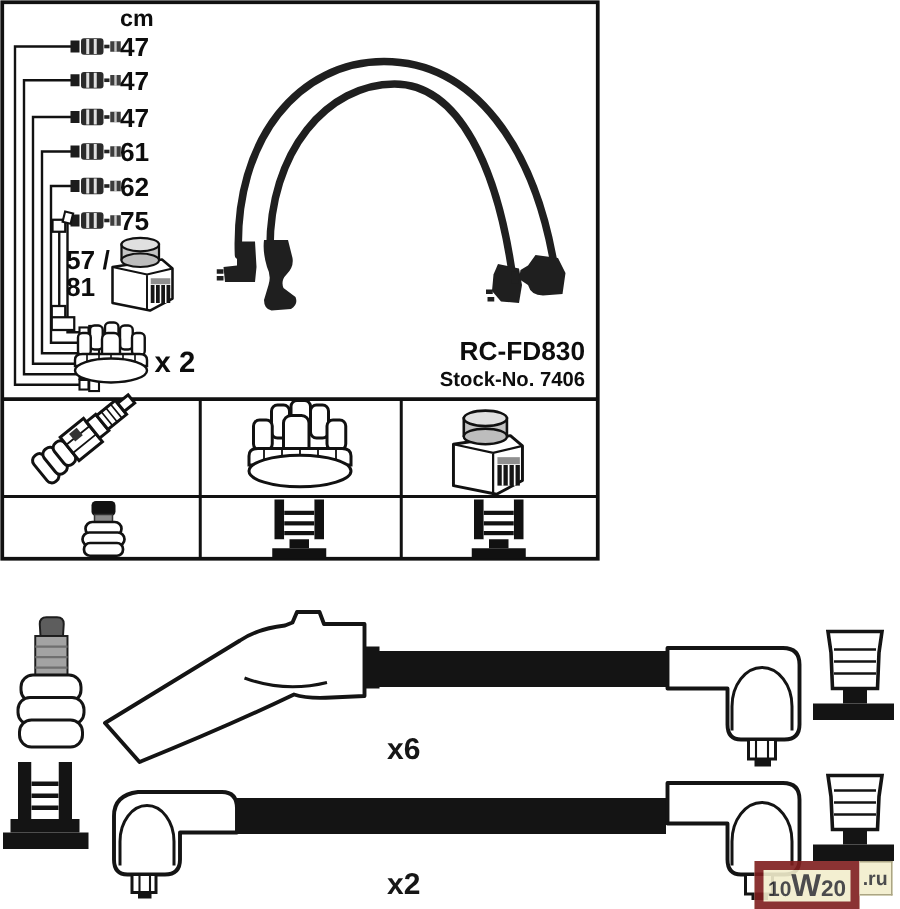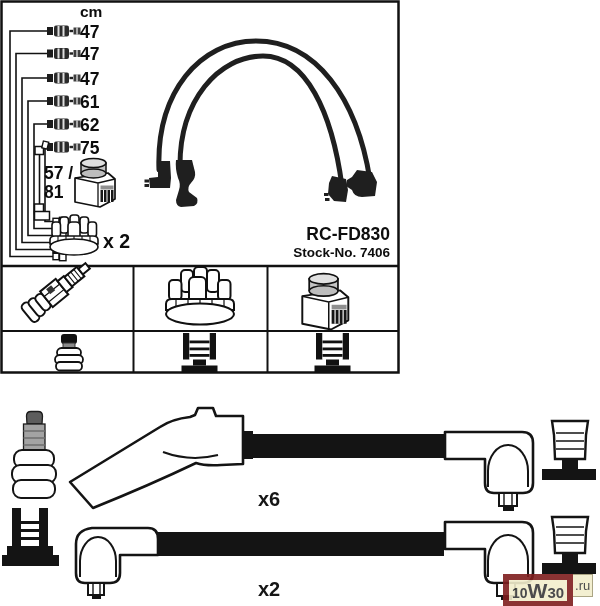--- a/index.html
+++ b/index.html
@@ -21,21 +21,21 @@
   }
   .wm .main{
     background:#f2eecd;border:6px solid #7f1d1d;padding:0 3px;
     display:flex;align-items:baseline;color:#38383a;line-height:21px;height:21px;
   }
   .wm .main .p1{font-size:14px;font-weight:bold;}
   .wm .main .pw{font-size:21px;font-weight:bold;}
   .wm .main .p3{font-size:15px;font-weight:bold;}
   .wm .tld{
     background:#f2eecd;border:1px solid #a29c77;border-left:none;padding:0 2px;
-    font-size:13px;font-weight:normal;color:#38383a;line-height:21px;height:21px;
+    font-size:13px;font-weight:bold;color:#38383a;line-height:21px;height:21px;
   }
 </style>
 </head>
 <body>
 
 <div class="canvas">
 
   <svg viewBox="0 0 400 375" width="400" height="375" style="left:0;top:0">
 
     <g>
@@ -260,18 +260,18 @@
         <rect x="542" y="188" width="54" height="11" fill="#141414"></rect>
       </g>
       <text class="qty2" x="258" y="221">x2</text>
     </g>
   </svg>
 
   <div class="wm">
     <div class="main">
       <span class="p1">10</span>
         <span class="pw">W</span>
-        <span class="p3">30</span>
+        <span class="p3">20</span>
     </div>
     <div class="tld">.ru</div>
   </div>
 
 </div>
 
 </body></html>

